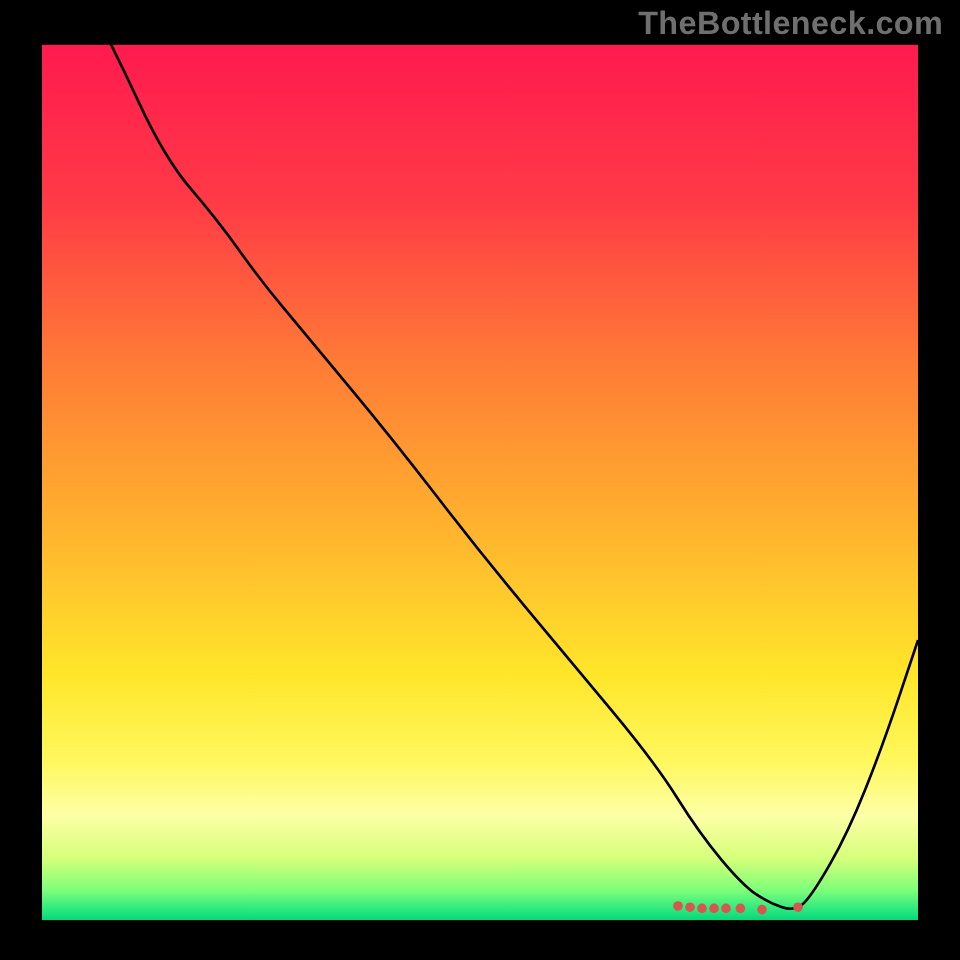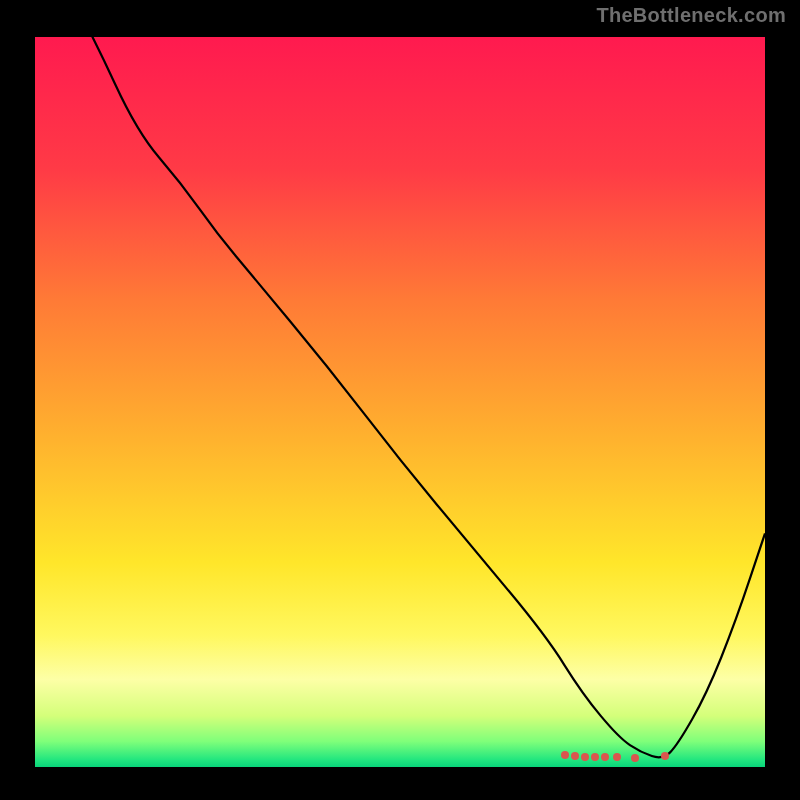--- a/index.html
+++ b/index.html
@@ -15,21 +15,21 @@
     position: relative;
     width: 800px;
     height: 800px;
     background: #000000;
   }
   .watermark {
     position: absolute;
     top: 4px;
     right: 14px;
     color: #6f6f6f;
-    font-size: 20px;
+    font-size: 27px;
     font-weight: 600;
     letter-spacing: 0.3px;
   }
   .plot {
     position: absolute;
     top: 37px;
     left: 35px;
     width: 730px;
     height: 730px;
     overflow: hidden;

